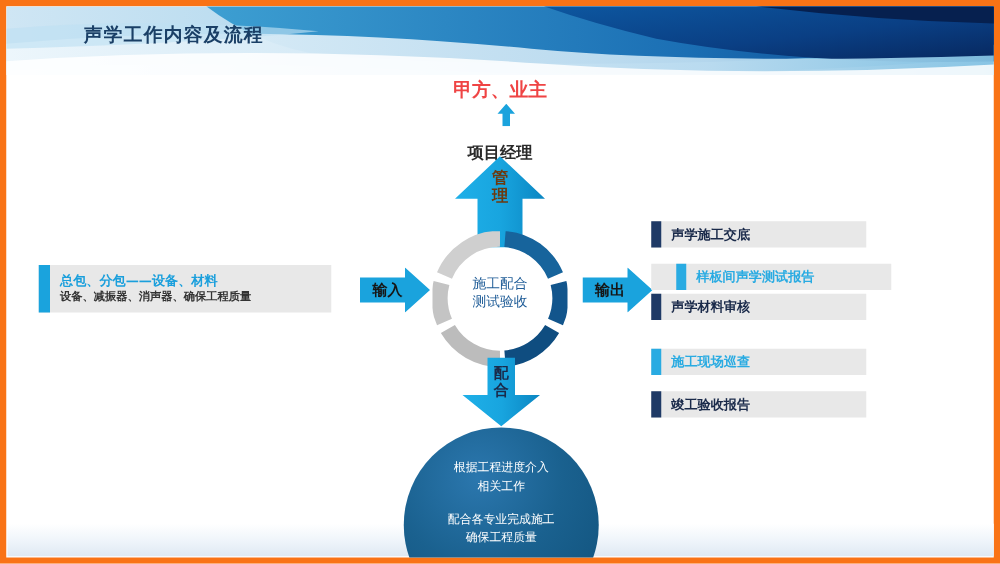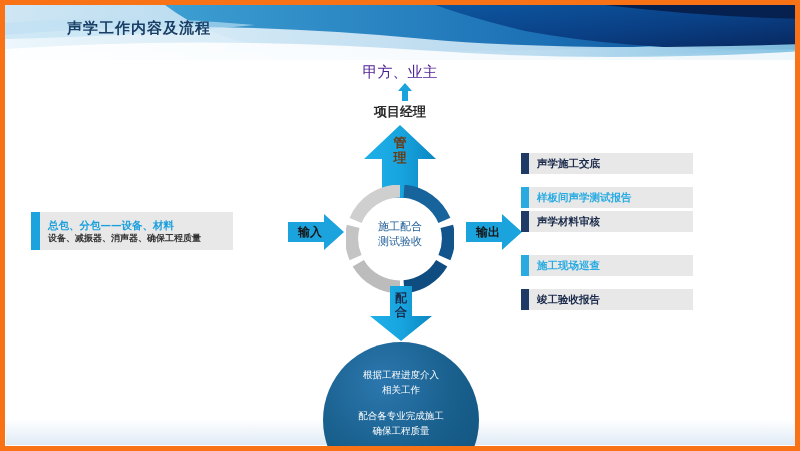--- a/index.html
+++ b/index.html
@@ -36,24 +36,24 @@
   .footband{
     position:absolute;left:1px;bottom:1px;width:798px;height:26px;
     background:linear-gradient(to bottom,#ffffff 0%,#eef4fa 55%,#dfe9f3 100%);
   }
 
   
   .lbl{position:absolute;white-space:nowrap;}
 
   .top-client{
     left:0;right:0;top:58px;text-align:center;
-    font-size:15px;font-weight:normal;color:#4c1d95;
+    font-size:15px;font-weight:bold;color:#ef4444;
   }
   .top-pm{
-    left:0;right:0;top:98px;text-align:center;
+    left:0;right:0;top:108px;text-align:center;
     font-size:13px;font-weight:bold;color:#2a2a2a;
   }
 
   
   .small-arrow{
     position:absolute;left:392px;top:78px;width:16px;height:18px;
   }
 
   
   .arrow-up{
@@ -86,21 +86,21 @@
   .donut{position:absolute;left:341px;top:180px;width:108px;height:108px;}
   .donut-txt{
     position:absolute;left:341px;top:214px;width:108px;
     text-align:center;font-size:11px;font-weight:normal;line-height:15px;
     color:#1f5c97;z-index:3;
   }
   .donut-txt span{display:block;}
 
   
   .inbox{
-    position:absolute;left:26px;top:207px;width:202px;height:38px;
+    position:absolute;left:26px;top:207px;width:234px;height:38px;
     background:#e8e8e8;
     display:flex;align-items:center;
   }
   .inbox-bar{
     width:9px;height:38px;background:#1aa3dd;flex:0 0 auto;
   }
   .inbox-body{padding-left:8px;}
   .inbox-t1{
     font-size:10.5px;font-weight:bold;color:#1a9fdc;line-height:14px;
     white-space:nowrap;
@@ -122,21 +122,21 @@
   .io-txt.in{left:283px;top:209px;}
   .io-txt.out{left:461px;top:209px;}
 
   
   .outlist{
     position:absolute;left:516px;top:148px;width:172px;height:156px;
   }
   .out-item{
     position:absolute;left:0;width:172px;height:21px;
     background:#e8e8e8;
-    display:flex;align-items:center;
+    display:flex;align-items:center;margin-top:24px;
   }
   .out-bar{width:8px;height:21px;flex:0 0 auto;}
   .out-lbl{
     padding-left:8px;font-size:10.5px;font-weight:bold;
     white-space:nowrap;
   }
 
   
   .botcircle{
     position:absolute;left:318px;top:337px;width:156px;height:156px;
@@ -257,21 +257,21 @@
   <svg class="io-arrow io-out" viewBox="0 0 56 36">
     <polygon points="0,8 36,8 36,0 56,18 36,36 36,28 0,28" fill="#1aa3dd"></polygon>
   </svg>
   <div class="io-txt out">输出</div>
 
   <div class="outlist">
     <div class="out-item" style="top:0px;">
       <div class="out-bar" style="background: rgb(31, 58, 102);"></div>
       <div class="out-lbl" style="color: rgb(26, 42, 74);">声学施工交底</div>
     </div>
-    <div class="out-item" style="top:34px;">
+    <div class="out-item" style="top:34px;padding-left:20px;">
       <div class="out-bar" style="background: rgb(41, 171, 226);"></div>
       <div class="out-lbl" style="color: rgb(41, 171, 226);">样板间声学测试报告</div>
     </div>
     <div class="out-item" style="top:58px;">
       <div class="out-bar" style="background: rgb(31, 58, 102);"></div>
       <div class="out-lbl" style="color: rgb(26, 42, 74);">声学材料审核</div>
     </div>
     <div class="out-item" style="top:102px;">
       <div class="out-bar" style="background: rgb(41, 171, 226);"></div>
       <div class="out-lbl" style="color: rgb(41, 171, 226);">施工现场巡查</div>

